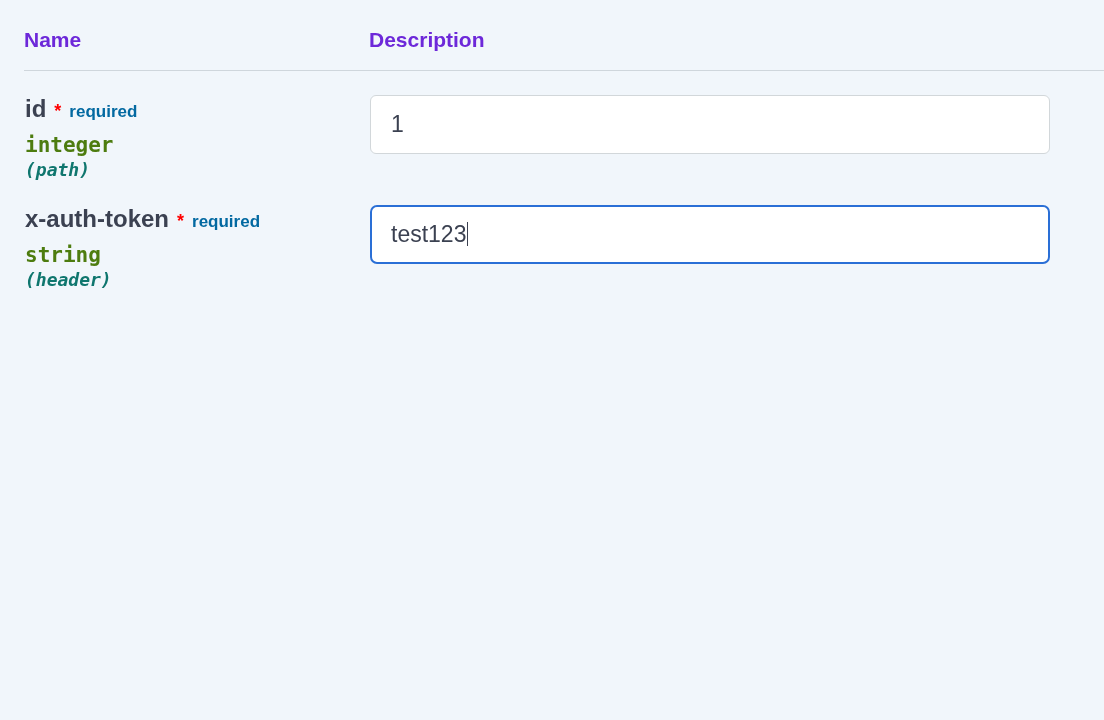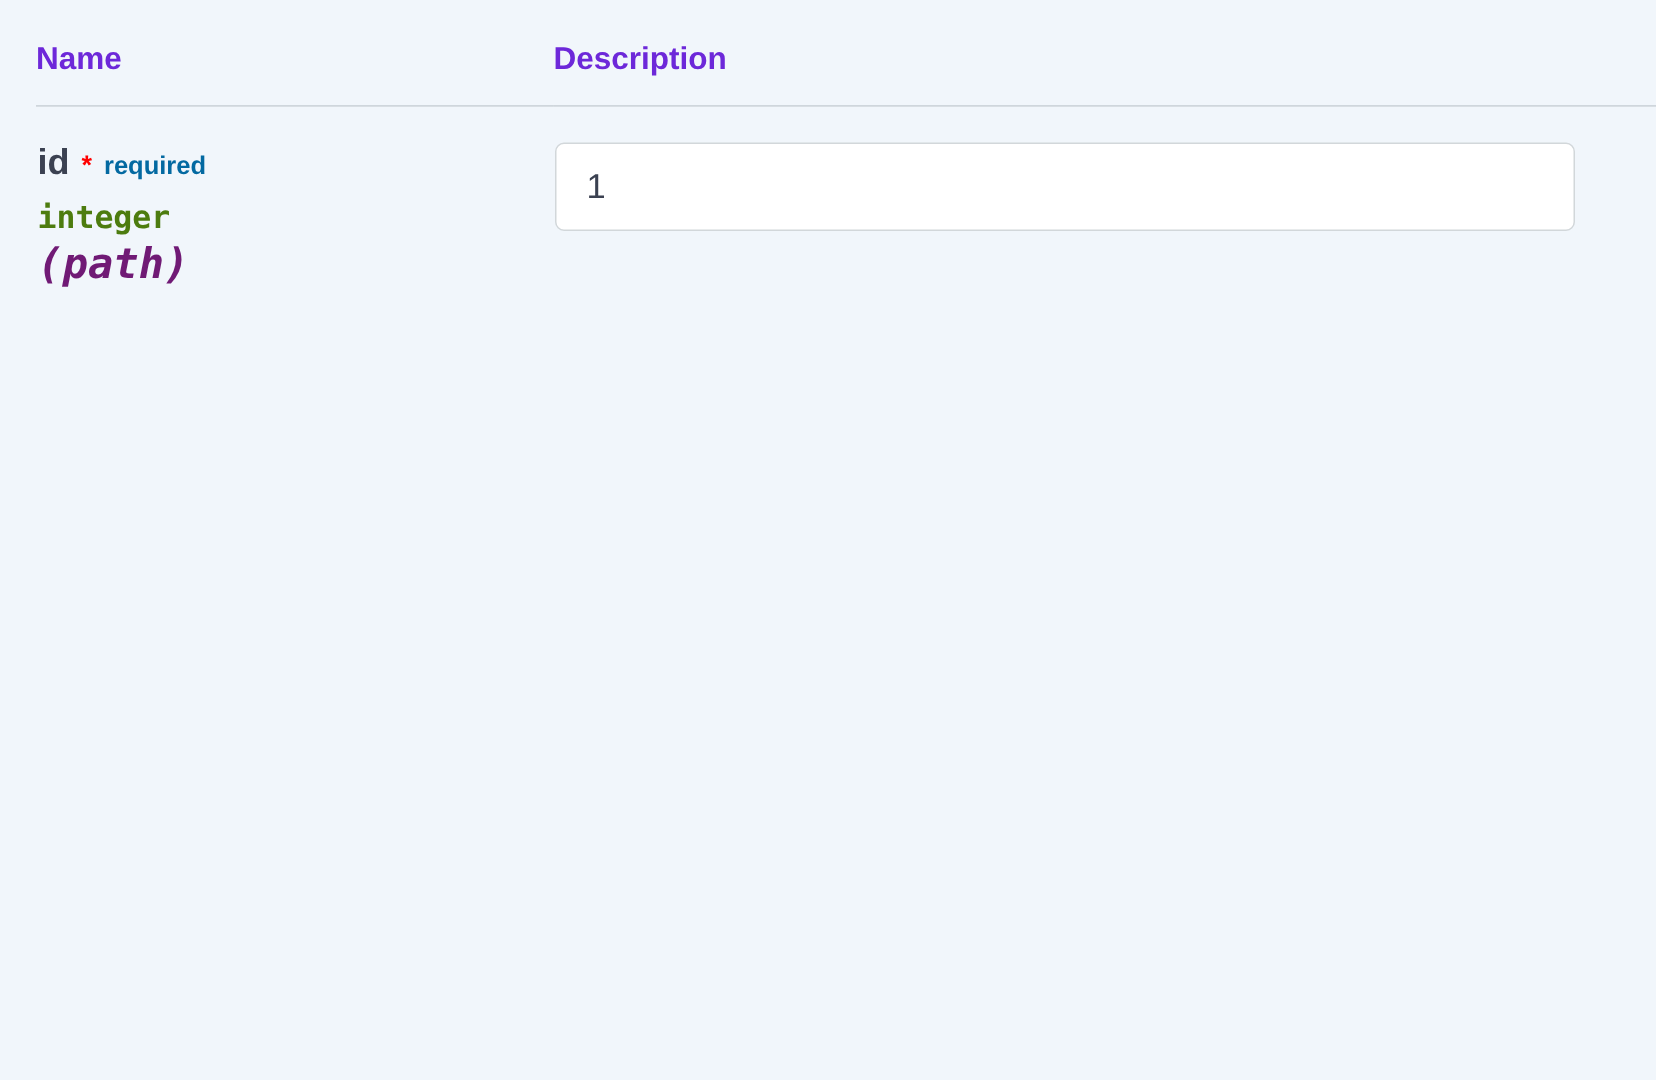--- a/index.html
+++ b/index.html
@@ -70,22 +70,22 @@
     font-family: ui-monospace, SFMono-Regular, Menlo, Consolas, monospace;
     font-weight: 700;
     font-size: 21px;
     color: #4d7c0f;
     margin-top: 10px;
   }
   .param-in {
     font-family: ui-monospace, SFMono-Regular, Menlo, Consolas, monospace;
     font-style: italic;
     font-weight: 700;
-    font-size: 28px;
-    color: #701a75;
+    font-size: 18px;
+    color: #0f766e;
     margin-top: 2px;
   }
 
   .input-box {
     width: 680px;
     background: #ffffff;
     border: 1px solid #d2d7da;
     border-radius: 6px;
     padding: 14px 20px;
     font-size: 23px;
@@ -131,15 +131,31 @@
           <div class="param-type">integer</div>
           <div class="param-in">(path)</div>
         </td>
         <td>
           <div class="input-box">1</div>
         </td>
       </tr>
 
 
 
+      <tr class="param-row">
+        <td class="param-name-cell">
+          <div class="param-name-line">
+            <span class="param-name">x-auth-token</span>
+            <span class="star">*</span>
+            <span class="req">required</span>
+          </div>
+          <div class="param-type">string</div>
+          <div class="param-in">(header)</div>
+        </td>
+        <td>
+          <div class="input-box focused">
+            <span>test123</span><span class="caret"></span>
+          </div>
+        </td>
+      </tr>
     </tbody>
   </table>
 </div>
 
 </body></html>

